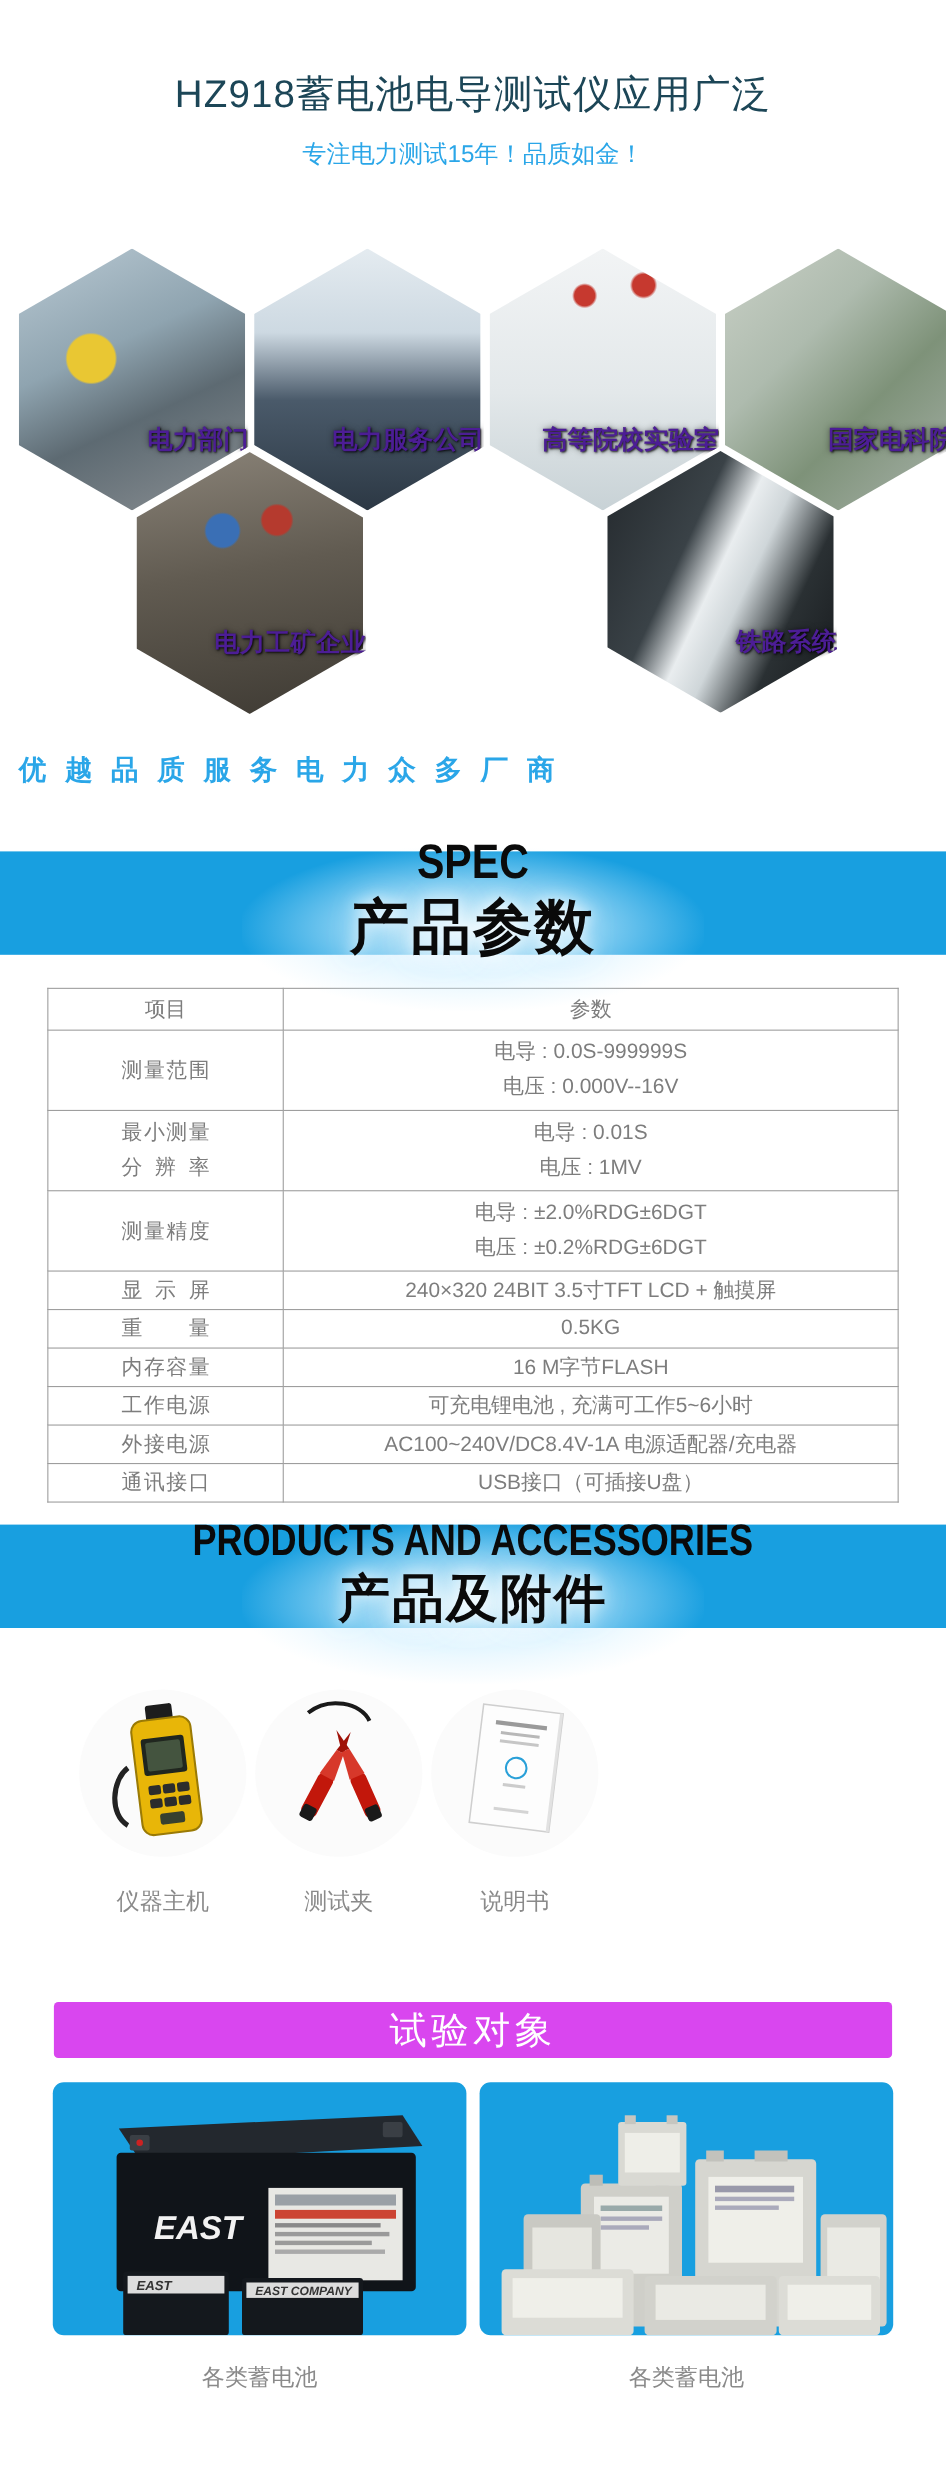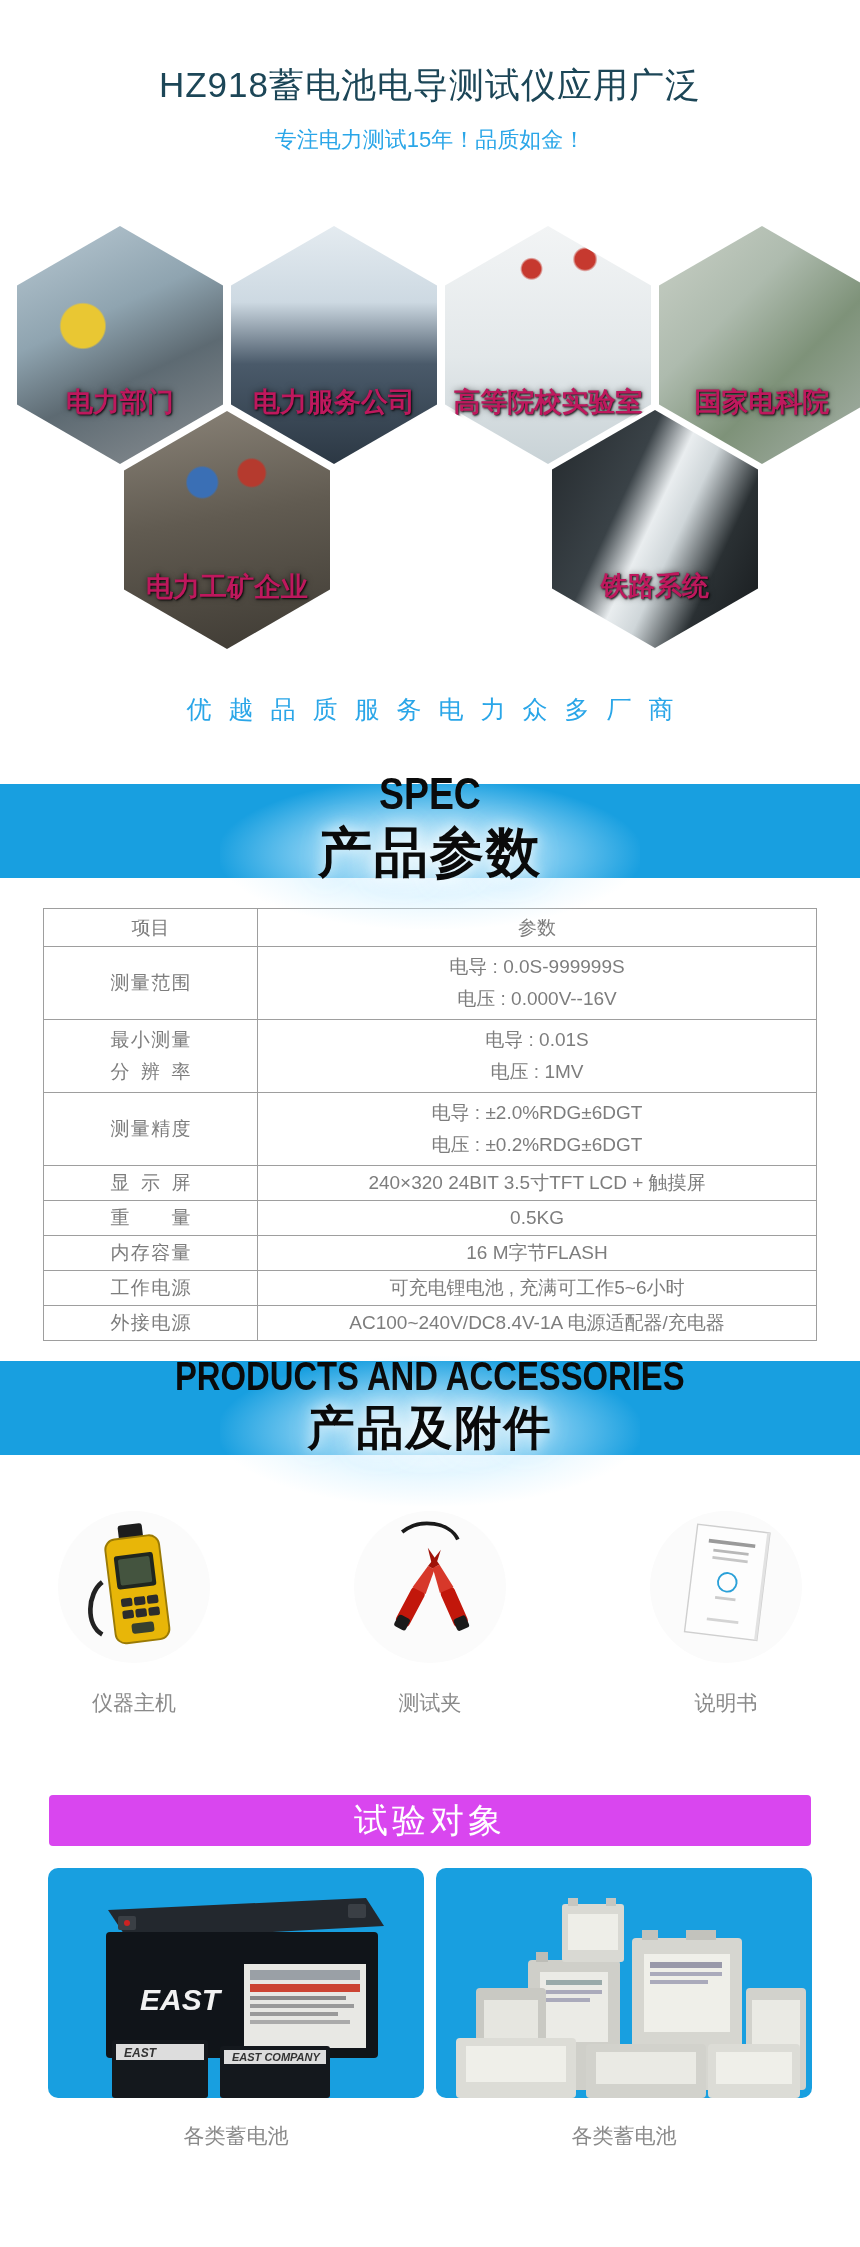--- a/index.html
+++ b/index.html
@@ -24,41 +24,41 @@
     position:absolute; width:212px; height:244px;
     clip-path:polygon(50% 0%,100% 25%,100% 75%,50% 100%,0% 75%,0% 25%);
     background:#ffffff;
   }
   .hex-img {
     position:absolute; inset:3px;
     clip-path:polygon(50% 0%,100% 25%,100% 75%,50% 100%,0% 75%,0% 25%);
   }
   .hex-label {
     position:absolute; left:0; top:66%; width:100%; z-index:2;
-    text-align:center; font-size:27px; font-weight:bold; color:#be185d;
+    text-align:right; font-size:23px; font-weight:bold; color:#4c1d95;
     text-shadow:1px 1px 2px rgba(0,0,0,.85), 0 0 6px rgba(0,0,0,.5);
   }
   .r1c1 { left:14px;  top:0; }
   .r1c2 { left:228px; top:0;font-family:Liberation Serif, serif; }
   .r1c3 { left:442px; top:0; }
   .r1c4 { left:656px; top:0; }
   .r2c1 { left:121px; top:185px; }
   .r2c2 { left:335px; top:184px; }
   .r2c3 { left:549px; top:184px; }
   .ph1 { background:radial-gradient(circle at 32% 42%, #e9c733 0 11%, rgba(0,0,0,0) 12%),linear-gradient(155deg,#b9c9d3 0%,#8fa4b0 38%,#5d6a72 62%,#8a8f93 100%); }
   .ph2 { background:linear-gradient(180deg,#e4ebf0 0%,#cdd9e2 32%,#53children 0,#4a5a6a 55%,#2c3844 100%); background:linear-gradient(180deg,#e4ebf0 0%,#cdd9e2 32%,#4a5a6a 58%,#2c3844 100%); }
   .ph3 { background:radial-gradient(circle at 42% 18%, #c6392f 0 4%, rgba(0,0,0,0) 5%),radial-gradient(circle at 68% 14%, #c6392f 0 4%, rgba(0,0,0,0) 5%),linear-gradient(180deg,#f2f4f5 0%,#e3e8ea 55%,#c8d2d6 100%); }
   .ph4 { background:linear-gradient(135deg,#c9d0c6 0%,#aebbae 35%,#7e9279 62%,#a8b2aa 100%); }
   .ph5 { background:radial-gradient(circle at 38% 30%, #3a6fb5 0 7%, rgba(0,0,0,0) 8%),radial-gradient(circle at 62% 26%, #b53a2e 0 6%, rgba(0,0,0,0) 7%),linear-gradient(170deg,#8a8378 0%,#615b51 45%,#3e3a33 100%); }
   .ph6 { background:linear-gradient(180deg,#aee0f2 0%,#cfe8ef 38%,#9aa79e 55%,#4a5248 78%,#333a31 100%); }
   .ph7 { background:linear-gradient(115deg,#23282c 0%,#3a4247 35%,#e9edef 48%,#cfd6d9 58%,#2a3033 75%,#16191c 100%); }
   
   .tagline {
-    margin-top:38px; text-align:center; font-size:25px; color:#2aa6e8;
-    letter-spacing:17px; text-indent:17px; font-weight:400;
+    margin-top:28px; text-align:left; font-size:25px; color:#2aa6e8;
+    letter-spacing:17px; text-indent:17px; font-weight:700;
   }
   
   .banner { width:860px; height:94px; background:#189fe0; margin-top:58px;
     display:flex; flex-direction:column; align-items:center; justify-content:center; position:relative; }
   .banner .glow {
     position:absolute; left:50%; top:58%; width:420px; height:150px; transform:translate(-50%,-40%);
     background:radial-gradient(ellipse at center, rgba(255,255,255,.95) 0%, rgba(210,240,255,.55) 40%, rgba(255,255,255,0) 72%);
     pointer-events:none;
   }
   .banner-en {
@@ -78,21 +78,21 @@
     color:#7d7d7d; font-size:19px;
   }
   .spec-table td { border:1px solid #9e9e9e; text-align:center; vertical-align:middle; padding:4px 6px; }
   .spec-table td.c1 { width:214px; }
   .spec-table tr.single td { height:34px; }
   .spec-table tr.double td { height:72px; }
   .spec-table tr.head td { height:38px; }
   .item-text { display:inline-block; min-width:80px; text-align:justify; text-align-last:justify; }
   .val-line { line-height:32px; }
   
-  .acc-row { display:flex; justify-content:space-between; padding:0 54px; margin-top:56px; }
+  .acc-row { display:flex; padding:0 68px; margin-top:56px; }
   .acc-item { width:160px; text-align:center; }
   .acc-circle {
     width:152px; height:152px; border-radius:50%; background:#fbfbfb;
     display:flex; align-items:center; justify-content:center; margin:0 auto;
   }
   .acc-label { margin-top:26px; font-size:21px; color:#8a8a8a; }
   
   .test-banner {
     width:762px; height:51px; margin:78px auto 0; background:#d946ef; border-radius:4px;
     display:flex; align-items:center; justify-content:center;
@@ -189,20 +189,24 @@
     <td class="c1"><span class="item-text">内存容量</span></td>
     <td>16 M字节FLASH</td>
   </tr>
   <tr class="single">
     <td class="c1"><span class="item-text">工作电源</span></td>
     <td>可充电锂电池 , 充满可工作5~6小时</td>
   </tr>
   <tr class="single">
     <td class="c1"><span class="item-text">外接电源</span></td>
     <td>AC100~240V/DC8.4V-1A 电源适配器/充电器</td>
+  </tr>
+  <tr class="single">
+    <td class="c1"><span class="item-text">通讯接口</span></td>
+    <td>USB接口（可插接U盘）</td>
   </tr>
 </tbody>
   </table>
 
 <div class="banner" style="margin-top:20px;">
   <div class="glow"></div>
   <div class="banner-en long">PRODUCTS AND ACCESSORIES</div>
   <div class="banner-zh b2">产品及附件</div>
 </div>
 

